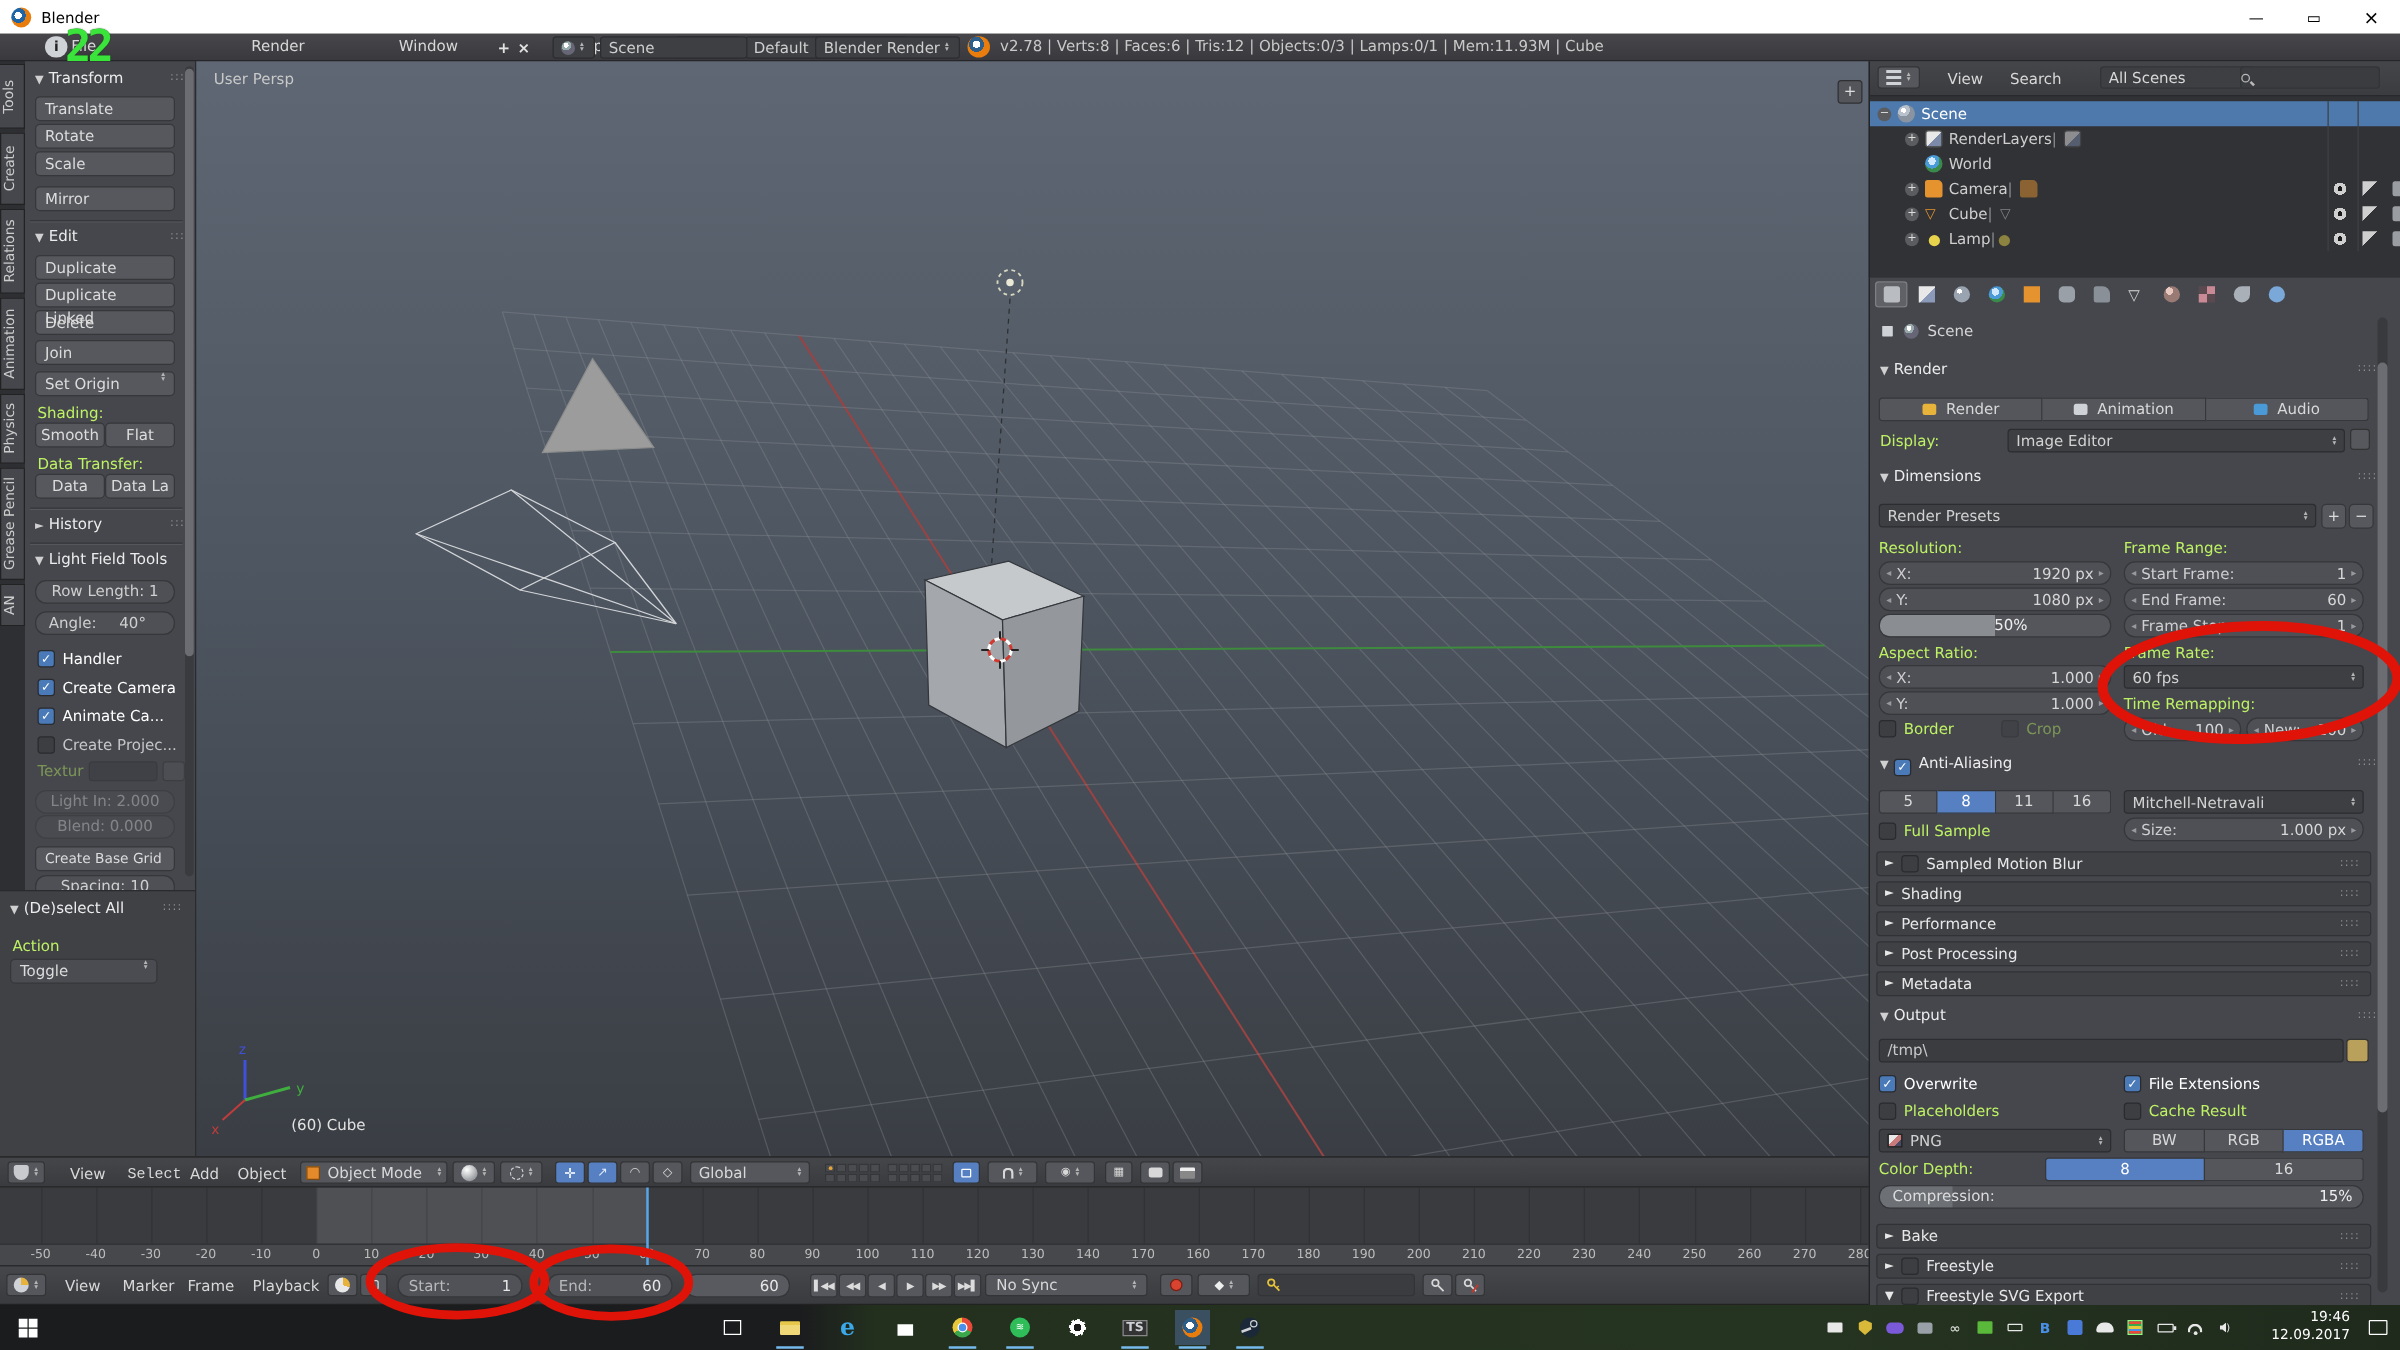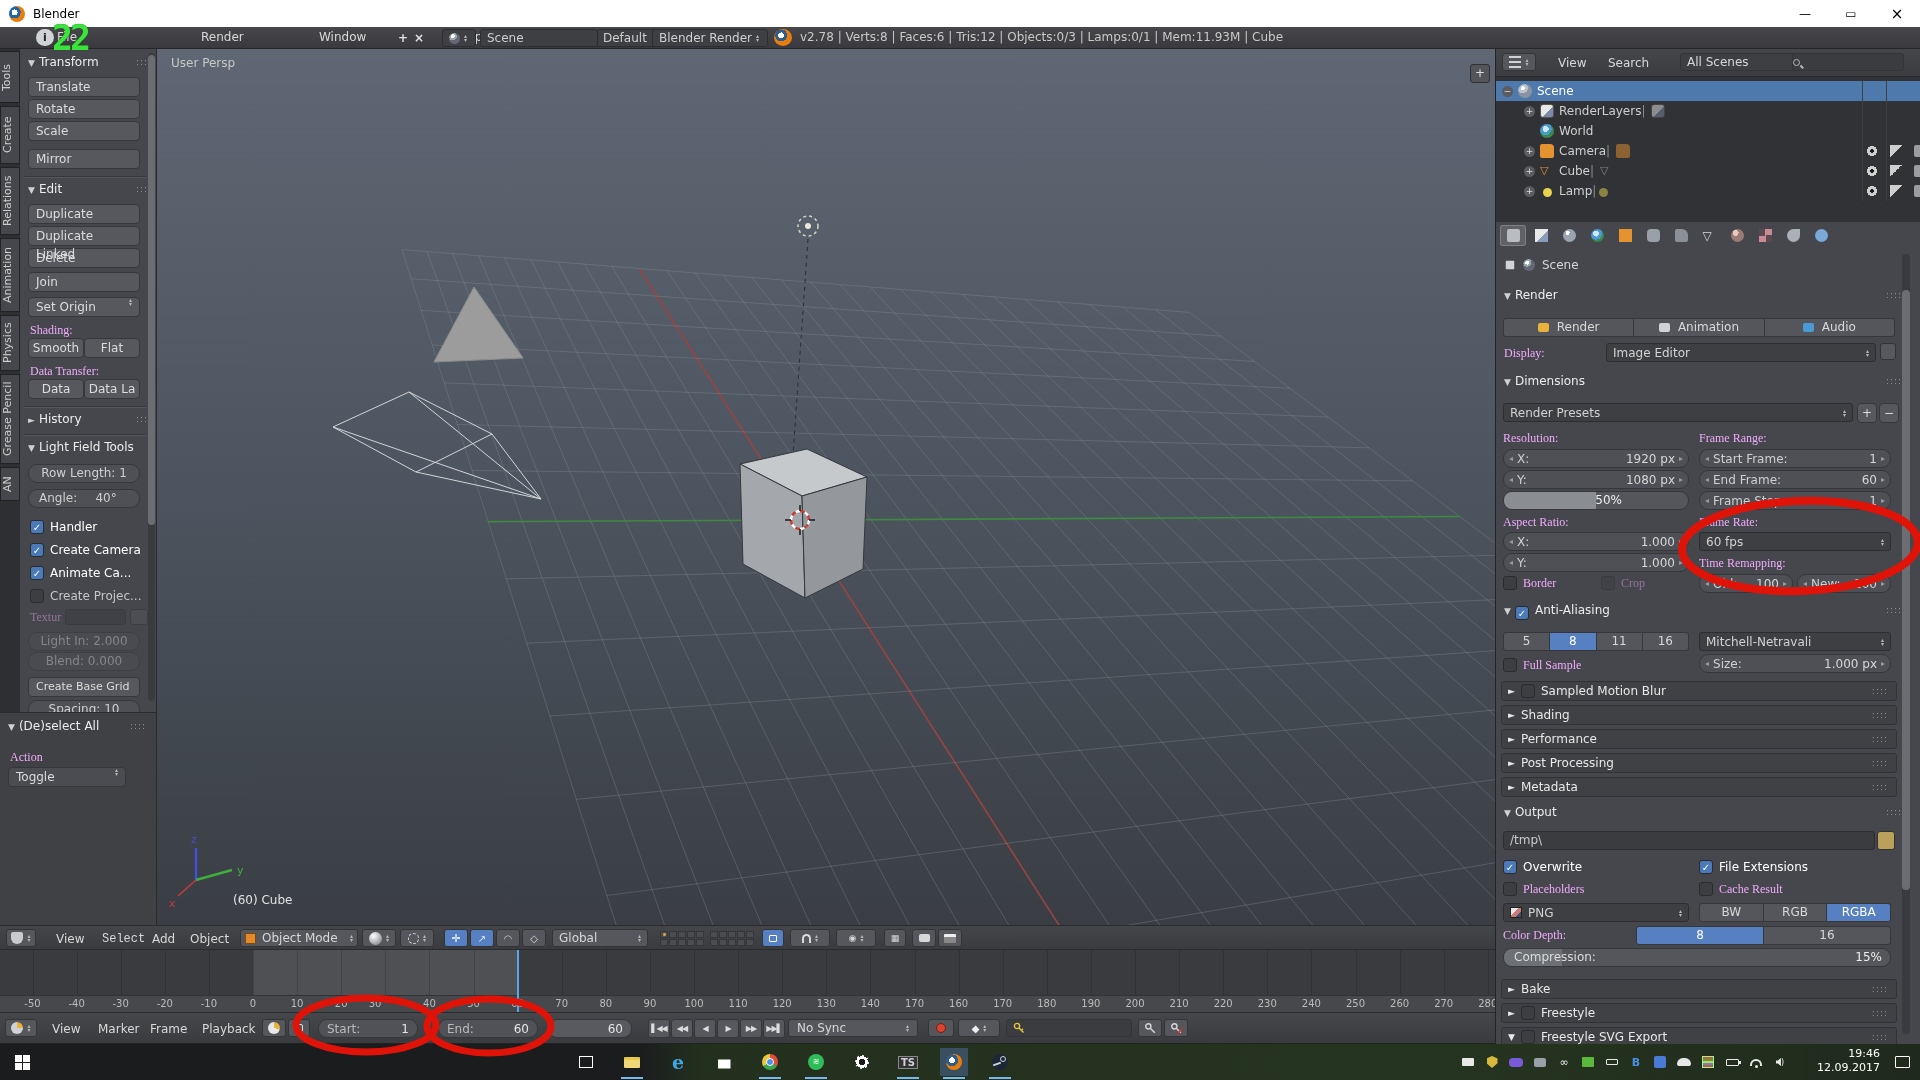--- a/index.html
+++ b/index.html
@@ -77,21 +77,21 @@
   #outliner { left:1495px; top:49px; width:425px; height:173px; background:#313236; border-left:1px solid #232427; }
   #outliner-header { position:absolute; left:0; top:0; width:425px; height:28px; background:linear-gradient(#454649,#3b3c40); border-bottom:1px solid #28292c; }
   .orow { position:absolute; left:0; width:425px; height:20px; display:flex; align-items:center; color:#cfcfcf; }
   .orow.sel { background:#4d79ac; color:#fff; }
   .oicon { width:14px; height:14px; display:inline-block; margin-right:5px; border-radius:3px; }
   .expander { width:11px; height:11px; border-radius:50%; background:#5a5c60; color:#ddd; font-size:9px; line-height:10px; text-align:center; margin-right:5px; }
   .ocol { position:absolute; top:0; width:1px; height:120px; background:#3f4044; }
 
   #properties { left:1495px; top:222px; width:425px; height:822px; background:#45474c; border-left:1px solid #232427; overflow:hidden; }
   .prow { position:absolute; height:18px; }
-  .plabel { color:#f0abfc;font-family:Liberation Serif, serif; }
+  .plabel { color:#bef264; }
   .pfield { background:#4e5055; border:1px solid #36373a; border-radius:9px; color:#d6d6d6; height:19px; display:flex; align-items:center; padding:0 5px; }
   .pfield .lab { margin-left:4px; color:#cfcfd1; }
   .pfield .val { flex:1; text-align:right; margin-right:4px; }
   .pdrop { background:#3d3f43; border:1px solid #2c2d30; border-radius:3px; color:#d2d2d2; height:19px; display:flex; align-items:center; padding:0 6px; }
   .pbox { position:absolute; background:#3f4145; border:1px solid #313236; border-radius:3px; height:20px; display:flex; align-items:center; padding:0 6px; color:#e8e8e8; }
   .seg { display:flex; position:absolute; height:19px; }
   .seg div { flex:1; background:#54565b; border:1px solid #36373a; border-left:none; color:#d8d8d8; text-align:center; line-height:17px; }
   .seg div:first-child { border-left:1px solid #36373a; border-radius:3px 0 0 3px; }
   .seg div:last-child { border-radius:0 3px 3px 0; }
   .seg div.on { background:#5680c2; color:#fff; }
@@ -534,21 +534,21 @@
 <div id="tl-playhead" class="abs" style="top: 950px; left: 516.6px;"></div>
 <div id="tl-ruler" class="abs">
     <span class="tick" style="left: 32.5px;">-50</span>
     <span class="tick" style="left: 76.6px;">-40</span>
     <span class="tick" style="left: 120.7px;">-30</span>
     <span class="tick" style="left: 164.8px;">-20</span>
     <span class="tick" style="left: 208.9px;">-10</span>
     <span class="tick" style="left: 253px;">0</span>
     <span class="tick" style="left: 297.1px;">10</span>
     <span class="tick" style="left: 341.2px;">20</span>
-    <span class="tick" style="left: 375px;">30</span>
+    <span class="tick" style="left: 385px;">30</span>
     <span class="tick" style="left: 429.4px;">40</span>
     <span class="tick" style="left: 473.5px;">50</span>
     <span class="tick" style="left: 517.6px;">60</span>
     <span class="tick" style="left: 561.7px;">70</span>
     <span class="tick" style="left: 605.8px;">80</span>
     <span class="tick" style="left: 649.9px;">90</span>
     <span class="tick" style="left: 694px;">100</span>
     <span class="tick" style="left: 738.1px;">110</span>
     <span class="tick" style="left: 782.2px;">120</span>
     <span class="tick" style="left: 826.3px;">130</span>

